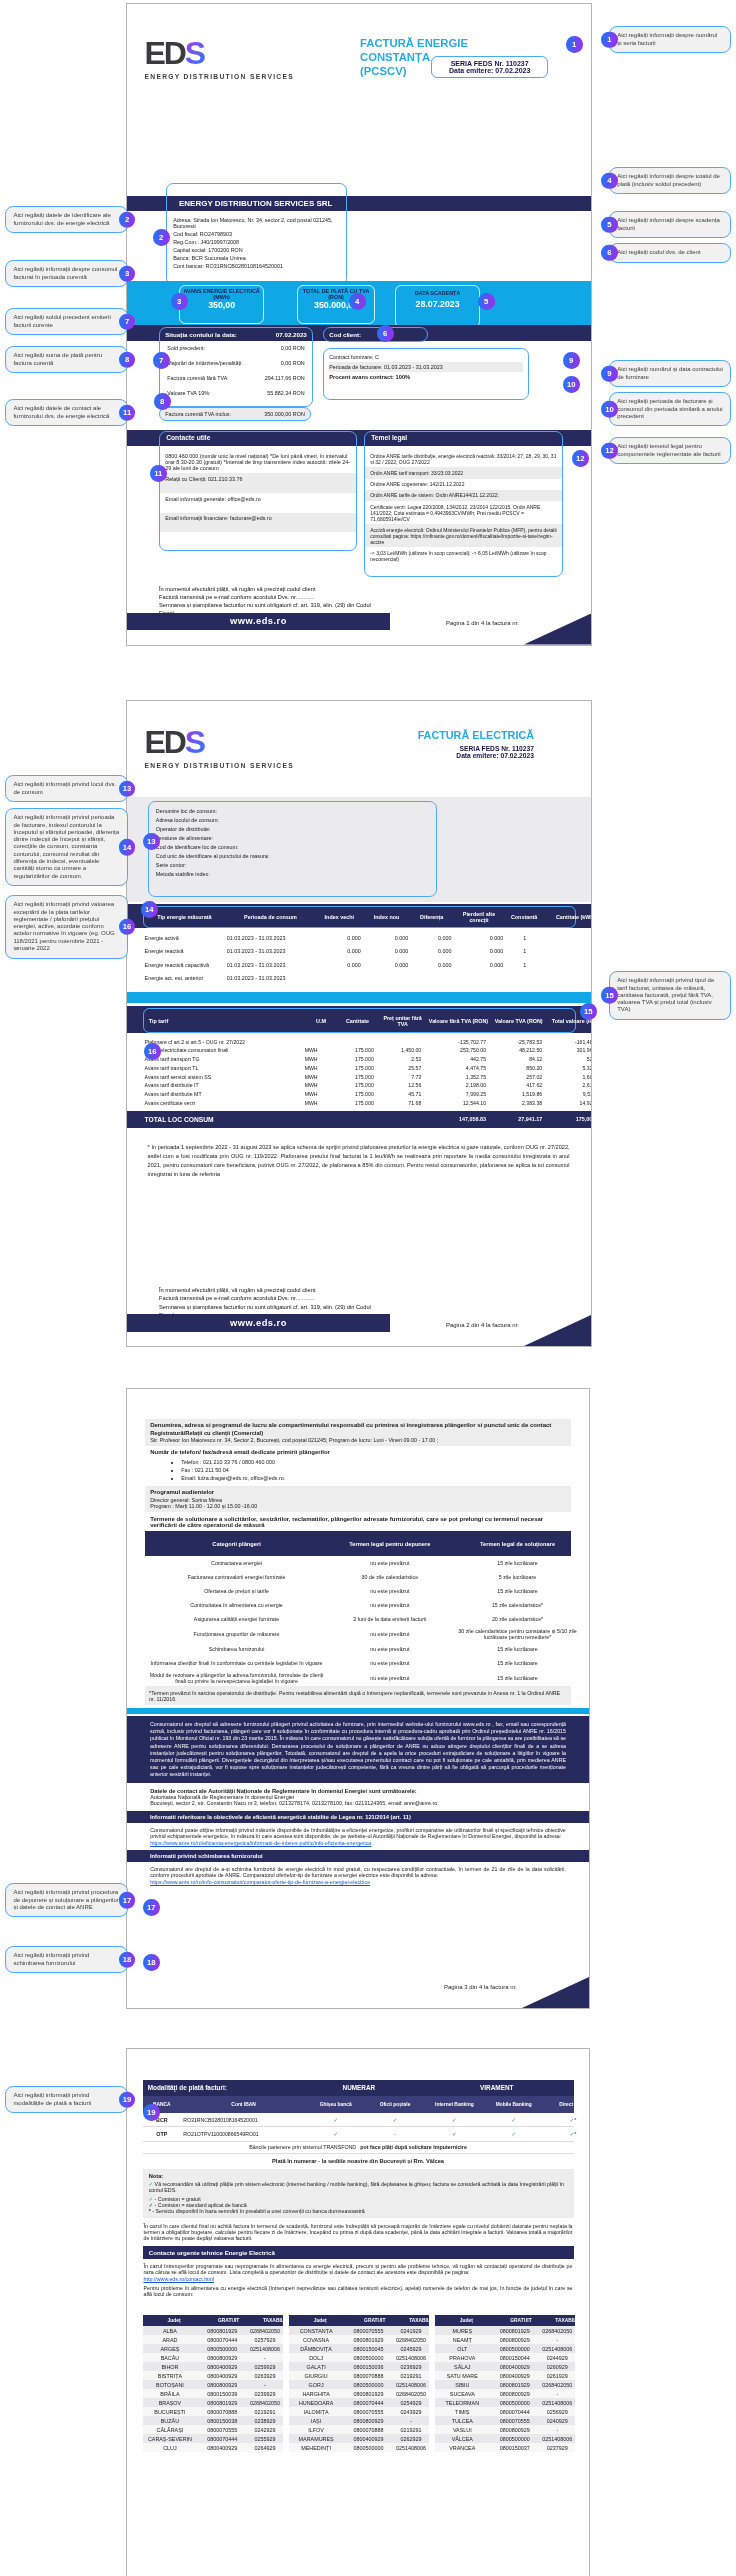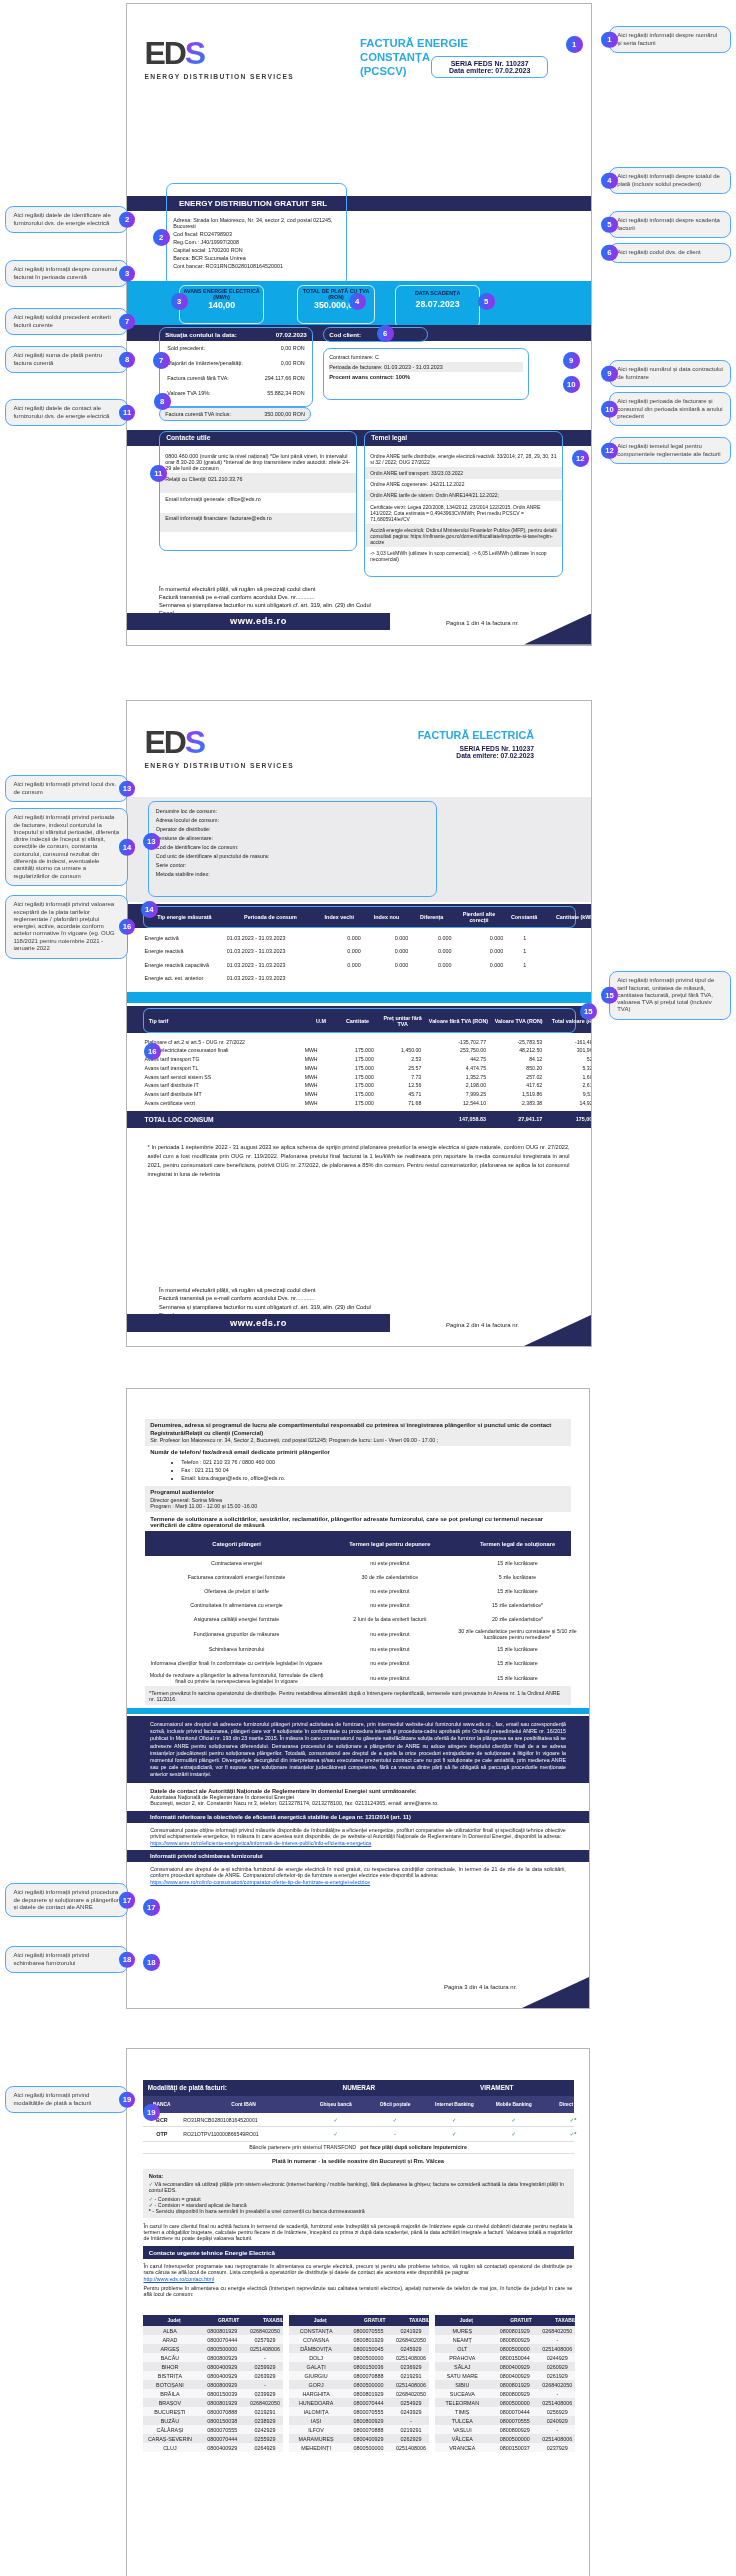--- a/index.html
+++ b/index.html
@@ -84,38 +84,38 @@
     <div style="position:absolute;left:233px;top:32px;width:144px;">
       <div class="doc-title">FACTURĂ ENERGIE CONSTANȚA</div>
       <div class="doc-title">(PCSCV)</div>
     </div>
     <div class="serial-box" style="position:absolute;left:304px;top:52px;width:103px;">
       <div>SERIA FEDS Nr. 110237</div>
       <div>Data emitere: 07.02.2023</div>
     </div>
 
     <div class="navy" style="position:absolute;left:0;top:192px;width:100%;height:15.5px;display:flex;align-items:center;">
-      <span style="margin-left:52px;color:#fff;font-weight:bold;font-size:8px;">ENERGY DISTRIBUTION GRATUIT SRL</span>
+      <span style="margin-left:52px;color:#fff;font-weight:bold;font-size:8px;">ENERGY DISTRIBUTION SERVICES SRL</span>
     </div>
     <div class="bluebox" style="position:absolute;left:39px;top:179px;width:179px;height:101px;">
       <div class="stripe-list" style="margin-top:32px;">
 
       <div style="font-size:5.4px;padding:1px 6.2px;background:none;">Adresa: Strada Ion Maiorescu, Nr. 34, sector 2, cod postal 021245, Bucuresti</div>
           <div style="font-size:5.4px;padding:1px 6.2px;background:none;">Cod fiscal: RO24798903</div>
           <div style="font-size:5.4px;padding:1px 6.2px;background:none;">Reg.Com.: J40/19997/2008</div>
           <div style="font-size:5.4px;padding:1px 6.2px;background:none;">Capital social: 1700200 RON</div>
           <div style="font-size:5.4px;padding:1px 6.2px;background:none;">Banca: BCR Sucursala Unirea</div>
           <div style="font-size:5.4px;padding:1px 6.2px;background:none;">Cont bancar: RO31RNCB0280108164520001</div>
         </div>
     </div>
 
     <div class="cyanband" style="position:absolute;left:0;top:277px;width:100%;height:44px;">
       <div style="position:absolute;left:52px;top:4.6px;width:77px;height:33px;border:1px solid #ffffffcc;border-radius:6.2px;text-align:center;padding:2.1px 3.1px;">
         <div style="font-size:5.4px;font-weight:bold;color:#1b1e55;">AVANS ENERGIE ELECTRICĂ (MWh)</div>
-        <div style="font-size:8.8px;font-weight:bold;color:#fff;">140,00</div>
+        <div style="font-size:8.8px;font-weight:bold;color:#fff;">350,00</div>
       </div>
       <div style="position:absolute;left:170px;top:4.6px;width:70px;height:33px;border:1px solid #ffffffcc;border-radius:6.2px;text-align:center;padding:2.1px 3.1px;">
         <div style="font-size:5.4px;font-weight:bold;color:#1b1e55;">TOTAL DE PLATĂ CU TVA (RON)</div>
         <div style="font-size:8.8px;font-weight:bold;color:#fff;">350.000,00</div>
       </div>
       <div style="position:absolute;left:268px;top:4.6px;width:77px;height:33px;border:1px solid #ffffffcc;border-radius:6.2px;text-align:center;padding:4.1px 3.1px;">
         <div style="font-size:5.4px;font-weight:bold;color:#1b1e55;">DATA SCADENȚA</div>
         <div style="font-size:8.8px;font-weight:bold;color:#fff;margin-top:3.1px;">28.07.2023</div>
       </div>
     </div>

